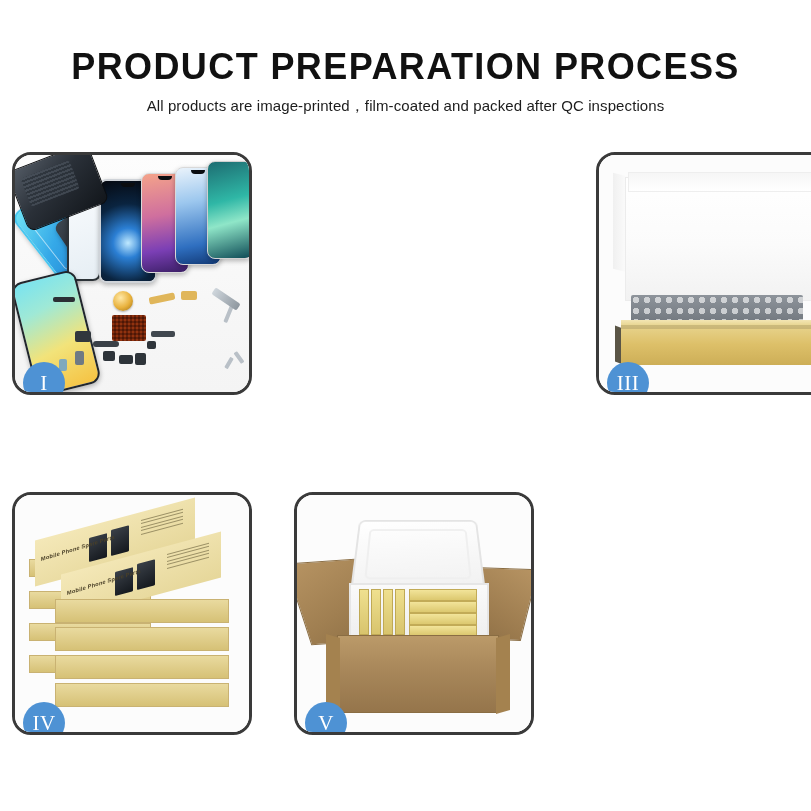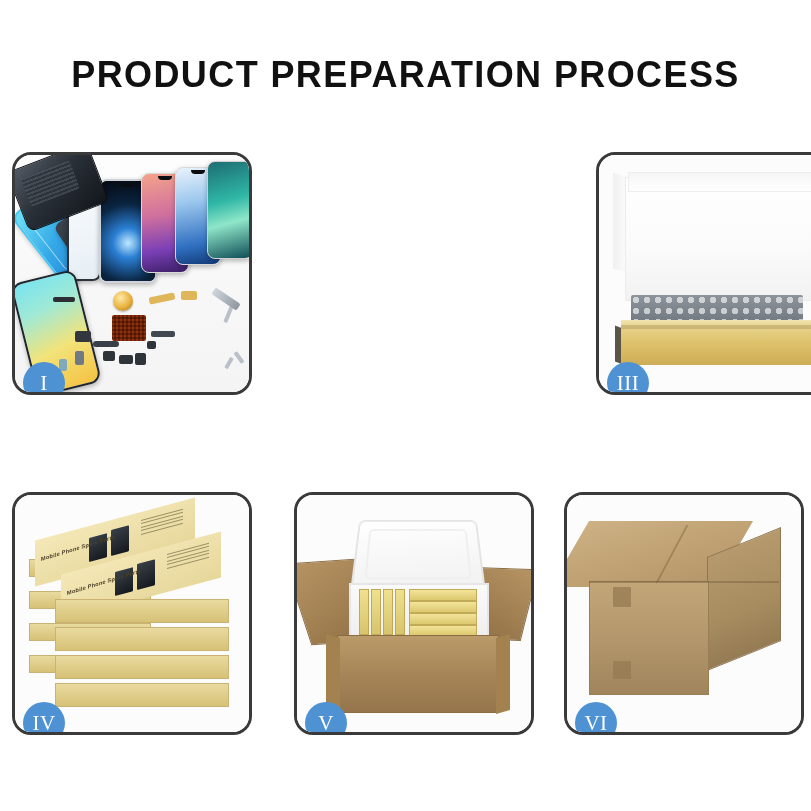--- a/index.html
+++ b/index.html
@@ -6,21 +6,21 @@
   body{
     width:811px;height:811px;background:#ffffff;
     font-family:"Liberation Sans",sans-serif;
     overflow:hidden;position:relative;
   }
   .page{position:absolute;inset:0;background:#fff;}
 
   
   .header{position:absolute;left:0;top:0;width:811px;text-align:center;}
   .title{
-    margin:8px;padding-top:48px;
+    margin:0;padding-top:48px;
     font-size:36px;font-weight:700;letter-spacing:1.4px;
     color:#111;font-family:"Liberation Sans",sans-serif;
     line-height:1.05;white-space:nowrap;
   }
   .subtitle{
     margin:0;padding-top:11px;
     font-size:15px;font-weight:400;color:#1c1c1c;
     letter-spacing:.1px;white-space:nowrap;
   }
 
@@ -207,20 +207,21 @@
   .seam{position:absolute;background:rgba(120,95,60,.45);}
   .tape{position:absolute;background:rgba(150,122,80,.75);border-radius:1px;}
 </style>
 </head>
 <body>
 
 <div class="page">
 
   <div class="header">
     <h1 class="title">PRODUCT PREPARATION PROCESS</h1>
+    <p class="subtitle">All products are image-printed，film-coated and packed after QC inspections</p>
   </div>
 
   <div class="grid">
 
     <div class="cell c0">
       <div class="panel">
         <div class="stage p1">
           <div class="ph ph-adh"></div>
           <div class="ph ph-dk"></div>
           <div class="ph ph-glass"></div>
@@ -335,29 +336,15 @@
           <div class="yel2" style="left:112px;top:94px;width:66px;height:10px;"></div>
           <div class="yel2" style="left:112px;top:106px;width:66px;height:10px;"></div>
           <div class="yel2" style="left:112px;top:118px;width:66px;height:10px;"></div>
           <div class="yel2" style="left:112px;top:130px;width:66px;height:9px;"></div>
           <div class="cart5"></div>
         </div>
         <div class="badge">V</div>
       </div>
     </div>
 
-    <div class="cell c5">
-      <div class="panel">
-        <div class="stage">
-          <div class="c6top"></div>
-          <div class="c6side"></div>
-          <div class="c6front"></div>
-          <div class="seam" style="left:22px;top:86px;width:190px;height:2px;"></div>
-          <div class="seam" style="left:104px;top:30px;width:2px;height:58px;transform:skewX(-28deg);"></div>
-          <div class="tape" style="left:46px;top:92px;width:18px;height:20px;"></div>
-          <div class="tape" style="left:46px;top:166px;width:18px;height:18px;"></div>
-        </div>
-        <div class="badge">VI</div>
-      </div>
-    </div>
 
   </div>
 </div>
 
 </body></html>

